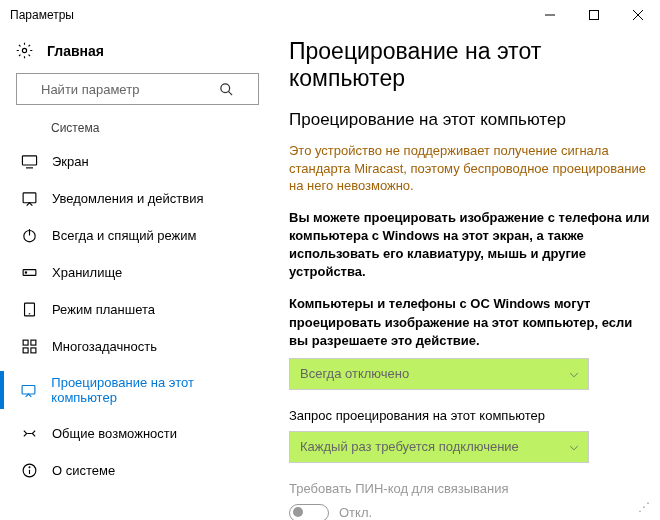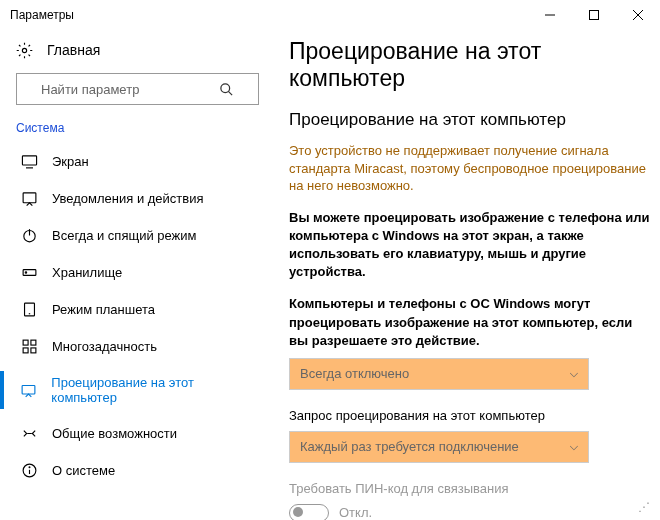--- a/index.html
+++ b/index.html
@@ -37,39 +37,42 @@
     display: flex;
     height: calc(100% - 30px);
   }
   .sidebar {
     width: 275px;
     padding-top: 6px;
     border-right: none;
   }
   .home-row {
     display: flex;
+    align-items: center;
     padding: 6px 16px 14px 16px;
     font-size: 14px;
+    font-weight: bold;
   }
   .home-row .icon { margin-right: 14px; }
   .search-box {
     margin: 0 16px 16px 16px;
     border: 1px solid #999;
     height: 32px;
     display: flex;
     align-items: center;
     padding: 0 24px;
     color: #666;
     font-size: 13px;
   }
   .search-box .sicon { margin-left: auto; color: #333; }
   .section-label {
     padding: 0 16px 8px 16px;
     font-size: 12px;
-    color: #1d4ed8;
+    color: #404040;
+    margin-left: 35px;
   }
   .nav-item {
     display: flex;
     align-items: center;
     padding: 10px 20px;
     font-size: 13px;
     gap: 14px;
     position: relative;
   }
   .nav-item.selected {
@@ -119,21 +122,21 @@
   }
   .setting-block { margin-bottom: 18px; }
   .setting-label {
     font-size: 13px;
     margin-bottom: 8px;
   }
   .dropdown {
     width: 300px;
     height: 32px;
     border: 1px solid #ccc;
-    background: #fdba74;
+    background: #bef264;
     color: #666;
     display: flex;
     align-items: center;
     padding: 0 10px;
     font-size: 13px;
     gap: 24px;
   }
   .dropdown .chev { margin-left: auto; font-size: 11px; color: #666; }
   .disabled-label {
     color: #999;

